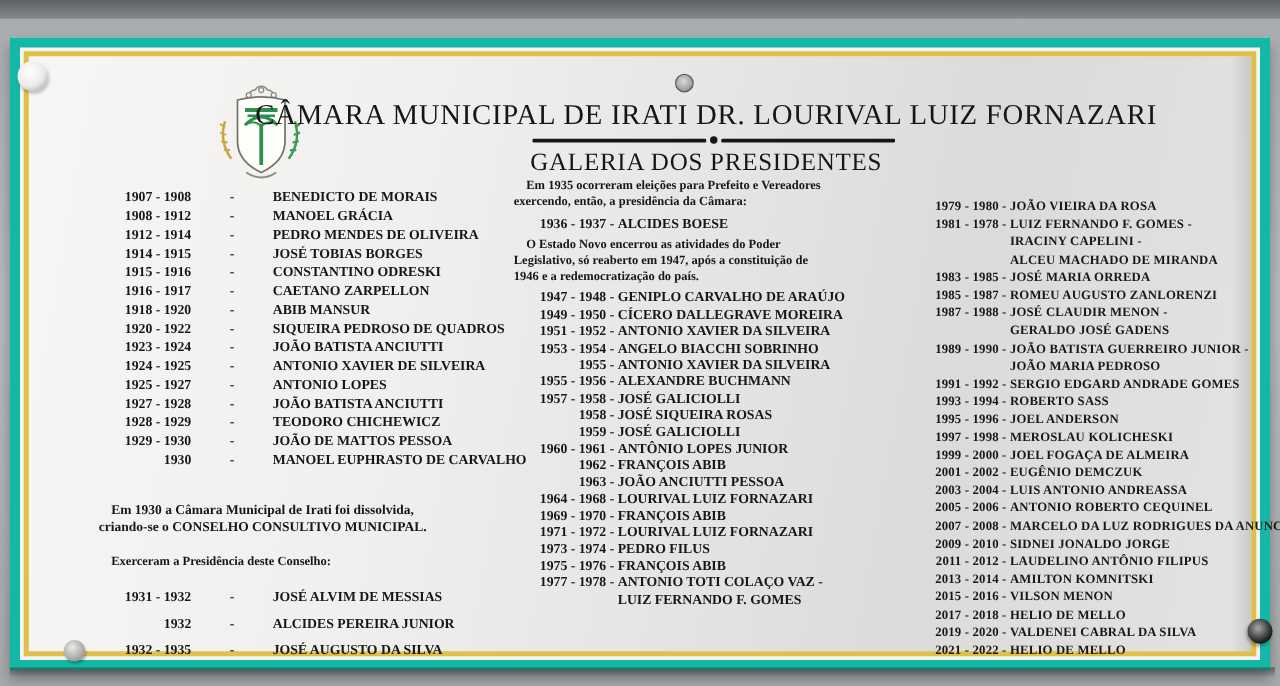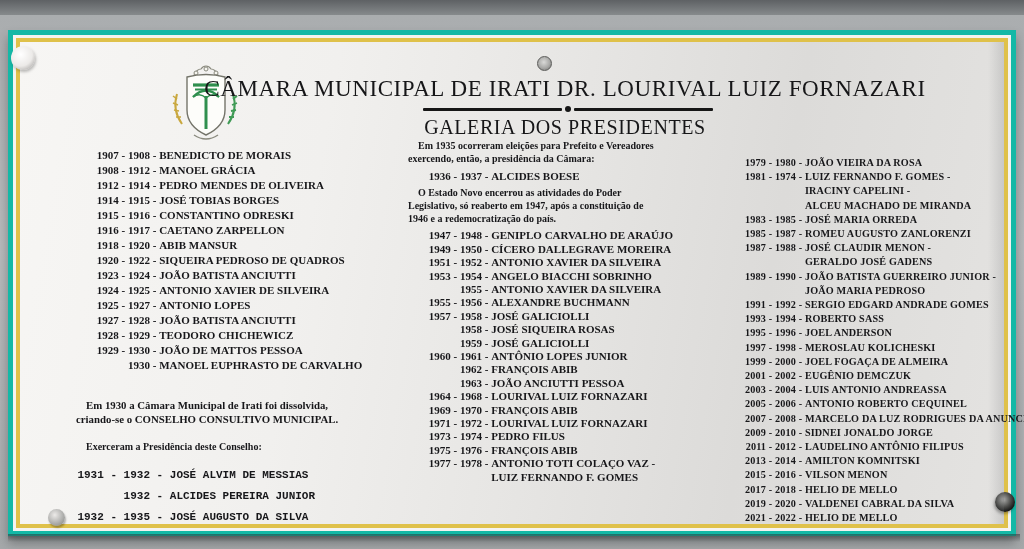--- a/index.html
+++ b/index.html
@@ -8,21 +8,21 @@
     background:linear-gradient(180deg,#a9acae 0%,#b8bbbd 45%,#a6a9ab 100%);
     font-family:"Liberation Serif","DejaVu Serif",serif;
   }
   .wall-top{position:absolute;top:0;left:0;right:0;height:15px;
     background:linear-gradient(180deg,#5e6164,#868a8c);}
   .wall-bottom-shadow{position:absolute;left:8px;right:4px;top:534px;height:8px;
     background:linear-gradient(180deg,rgba(45,48,50,.55),rgba(45,48,50,0));}
 
   .plaque{
     position:absolute;left:8px;top:30px;width:1008px;height:506px;box-sizing:border-box;
-    background:#f4f3f1;border:5px solid #14b8a6;padding:3px;
+    background:#f4f3f1;border:8px solid #14b8a6;padding:3px;
     box-shadow:0 7px 10px rgba(40,44,46,.4);
   }
   .plaque-inner{
     height:100%;box-sizing:border-box;position:relative;border:4px solid #dfc14a;
     background:linear-gradient(100deg,#f7f6f4 0%,#f1f0ee 30%,#e7e6e4 52%,#dcdbd9 74%,#e4e3e1 100%);
     color:#17171a;
   }
   .plaque-inner:after{content:"";position:absolute;right:0;top:0;bottom:0;width:16px;
     background:linear-gradient(90deg,rgba(110,112,114,0),rgba(110,112,114,.22));pointer-events:none;}
 
@@ -36,35 +36,35 @@
   .subtitle{position:absolute;left:0;right:0;top:74px;text-align:center;
     font-size:20px;letter-spacing:.6px;padding-left:106px;color:#161618;}
 
   
   .col{position:absolute;}
   .col-left{left:56px;top:106px;width:330px;}
   .col-mid{left:388px;top:98px;width:312px;}
   .col-right{left:706px;top:114px;width:310px;}
 
   .row{display:flex;font-weight:bold;white-space:nowrap;align-items:baseline;}
-  .col-left .row{font-size:11px;line-height:15px;}
+  .col-left .row{font-size:11px;line-height:15px;gap:28px;}
   .col-mid  .row{font-size:11px;line-height:13.4px;}
   .col-right .row{font-size:10.2px;line-height:14.2px;letter-spacing:.15px;}
   .years{flex:none;width:74px;text-align:right;}
   .col-right .years{width:70px;}
   .sep{white-space:pre;}
   .cont .sep{visibility:hidden;}
 
   .para{font-weight:bold;white-space:pre-line;text-indent:10px;}
   .col-mid .para{font-size:10px;line-height:12.8px;margin:0 0 4px 0;}
   .col-mid .single-row{margin:2px 0 4px 0;}
   .col-mid .list{margin-top:4px;}
   .col-left .note{font-size:10.8px;line-height:13.5px;margin-top:26px;}
   .col-left .heading{font-size:10px;line-height:13px;margin-top:14px;font-weight:bold;text-indent:10px;}
-  .col-left .council{margin-top:12px;font-family:Liberation Mono, monospace;}
+  .col-left .council{margin-top:12px;}
   .col-left .council .row{line-height:21px;}
 
   
   .screw{position:absolute;border-radius:50%;}
   .screw-tl{left:-9px;top:4px;width:24px;height:24px;
     background:radial-gradient(circle at 40% 35%,#ffffff,#eceae8 55%,#bcbab8 80%,#8f8f8d);
     box-shadow:1px 2px 3px rgba(0,0,0,.25);}
   .screw-tc{left:517px;top:14px;width:15px;height:15px;box-sizing:border-box;
     background:radial-gradient(circle at 45% 40%,#d9d9d7,#a9a9a7 55%,#6f6f6d);
     border:1px solid #5c5c5a;}
@@ -324,21 +324,21 @@
     </div>
 
     <div class="col col-right">
       <div class="list">
           <div class="row">
     <span class="years">1979 - 1980</span>
             <span class="sep"> - </span>
             <span class="name">JOÃO VIEIRA DA ROSA</span>
   </div>
           <div class="row">
-    <span class="years">1981 - 1974</span>
+    <span class="years">1981 - 1978</span>
             <span class="sep"> - </span>
             <span class="name">LUIZ FERNANDO F. GOMES -</span>
   </div>
           <div class="row cont">
     <span class="years"></span>
             <span class="sep"> - </span>
             <span class="name">IRACINY CAPELINI -</span>
   </div>
           <div class="row cont">
     <span class="years"></span>

